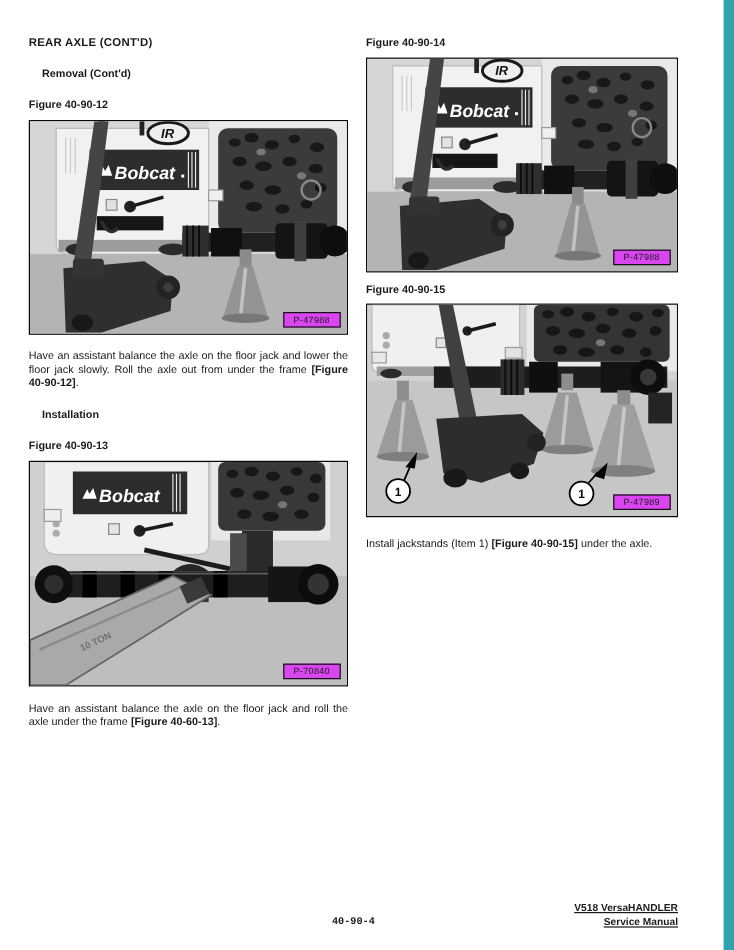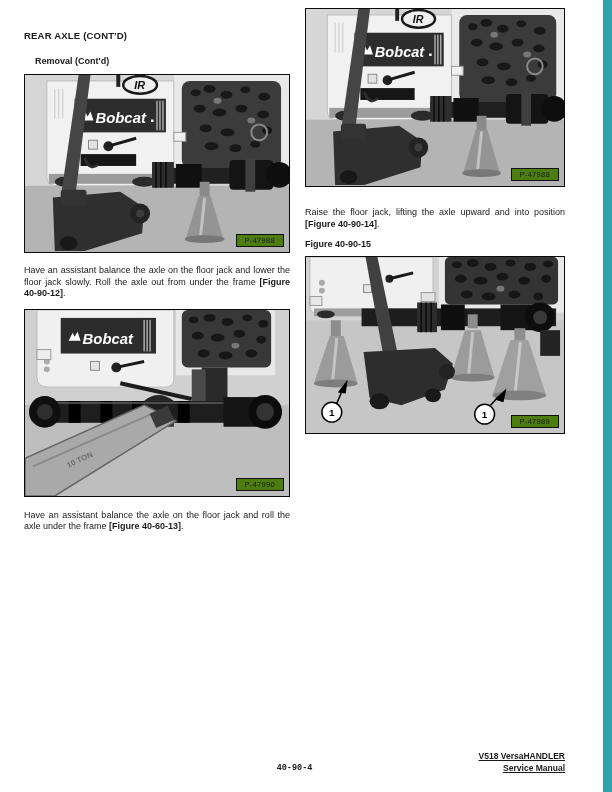--- a/index.html
+++ b/index.html
@@ -11,36 +11,37 @@
   .col.right{left:305px;width:260px;}
   .h1{font-size:9.5px;font-weight:bold;line-height:9px;margin-top:31px;letter-spacing:.2px;}
   .h2{font-size:9px;font-weight:bold;line-height:9px;margin-top:17px;padding-left:11px;}
   .figcap{font-size:9px;font-weight:bold;line-height:9px;margin-top:17px;}
   .figcap.first{margin-top:31px;}
   .para{font-size:9px;line-height:11.5px;text-align:justify;margin-top:12px;}
   .para .ref{font-weight:bold;}
   .photo{position:relative;margin-top:8px;border:1px solid #0a0a0a;background:#d4d4d4;
          box-sizing:border-box;}
   .photo svg{display:block;width:100%;height:100%;}
-  .pid{position:absolute;right:5px;bottom:5px;background:#4d7c0f;border:1px solid #111;
+  .pid{position:absolute;right:5px;bottom:5px;background:#d946ef;border:1px solid #111;
        font-size:7.5px;line-height:9px;padding:1px 8px;letter-spacing:.3px;}
   .footer-center{position:absolute;left:24px;right:47px;top:763px;text-align:center;
        font-size:8.5px;font-weight:bold;font-family:Liberation Mono, monospace;}
   .footer-right{position:absolute;right:47px;top:751px;text-align:right;
        font-size:8.5px;font-weight:bold;line-height:11.5px;text-decoration:underline;}
   svg text{font-family:"Liberation Sans", sans-serif;}
 </style>
 </head>
 <body>
 
 <div class="edge-tab"></div>
 
 <div class="col left">
   <div class="h1">REAR AXLE (CONT'D)</div>
   <div class="h2">Removal (Cont'd)</div>
+  <div class="figcap">Figure 40-90-12</div>
 
   <div class="photo" style="height:179px;">
     <svg viewBox="0 0 266 179" preserveAspectRatio="none">
       <rect width="266" height="179" fill="#d6d6d6"></rect>
       <rect y="112" width="266" height="67" fill="#b4b4b4"></rect>
       <rect x="150" y="0" width="116" height="104" fill="#e9e9e9"></rect>
       <rect x="158" y="6" width="100" height="88" rx="8" fill="#3b3b3b"></rect>
       <g fill="#181818">
         <ellipse cx="172" cy="18" rx="5" ry="3.5"></ellipse>
           <ellipse cx="186" cy="14" rx="6" ry="4"></ellipse>
@@ -98,20 +99,22 @@
       <circle cx="116" cy="140" r="10" fill="#232323"></circle>
         <circle cx="116" cy="140" r="4" fill="#3d3d3d"></circle>
       <ellipse cx="44" cy="170" rx="9" ry="7" fill="#181818"></ellipse>
     </svg>
     <span class="pid">P-47988</span>
   </div>
 
   <p class="para">
     <span>Have an assistant balance the axle on the floor jack and lower the floor jack slowly. Roll the axle out from under the frame </span><span class="ref">[Figure 40-90-12]</span><span>.</span>
   </p>
+  <div class="h2" style="margin-top:15px;">Installation</div>
+  <div class="figcap">Figure 40-90-13</div>
 
   <div class="photo" style="height:188px;">
     <svg viewBox="0 0 266 188" preserveAspectRatio="none">
       <rect width="266" height="188" fill="#d0d0d0"></rect>
       <rect y="96" width="266" height="92" fill="#bebebe"></rect>
       <path d="M12,0 H150 V70 q0,8 -10,8 H24 q-12,0 -12,-10 z" fill="#f0f0f0" stroke="#bbb" stroke-width="1"></path>
       <rect x="36" y="8" width="96" height="36" fill="#2c2c2c"></rect>
       <path d="M120,10 v32 M123,10 v32 M126,10 v32" stroke="#e8e8e8" stroke-width="1"></path>
       <path d="M44,31 l4,-8 2,4 3,-5 3,9 z" fill="#fff"></path>
       <text x="58" y="34" font-size="15" font-weight="bold" font-style="italic" fill="#ffffff">Bobcat</text>
@@ -154,29 +157,30 @@
         <circle cx="20" cy="103" r="8" fill="#2e2e2e"></circle>
       <rect x="200" y="88" width="40" height="30" fill="#151515"></rect>
       <circle cx="242" cy="103" r="17" fill="#0c0c0c"></circle>
         <circle cx="242" cy="103" r="9" fill="#333"></circle>
       <rect x="128" y="108" width="22" height="10" fill="#333"></rect>
       <polygon points="0,150 120,96 152,112 30,188 0,188" fill="#a9a9a9" stroke="#666" stroke-width="1.5"></polygon>
       <line x1="8" y1="158" x2="130" y2="104" stroke="#8a8a8a" stroke-width="2"></line>
       <rect x="128" y="100" width="20" height="16" fill="#3a3a3a" transform="rotate(-24 138 108)"></rect>
       <text transform="rotate(-25 60 152)" x="42" y="152" font-size="8" font-weight="bold" fill="#707070">10 TON</text>
     </svg>
-    <span class="pid">P-47990</span>
+    <span class="pid">P-70840</span>
   </div>
 
   <p class="para" style="margin-top:13px;">
     <span>Have an assistant balance the axle on the floor jack and roll the axle under the frame </span><span class="ref">[Figure 40-60-13]</span><span>.</span>
   </p>
 </div>
 
 <div class="col right">
+  <div class="figcap first">Figure 40-90-14</div>
 
   <div class="photo" style="height:179px;">
     <svg viewBox="0 0 266 179" preserveAspectRatio="none">
       <rect width="266" height="179" fill="#d6d6d6"></rect>
       <rect y="112" width="266" height="67" fill="#b4b4b4"></rect>
       <rect x="150" y="0" width="116" height="104" fill="#e9e9e9"></rect>
       <rect x="158" y="6" width="100" height="88" rx="8" fill="#3b3b3b"></rect>
       <g fill="#181818">
         <ellipse cx="172" cy="18" rx="5" ry="3.5"></ellipse>
           <ellipse cx="186" cy="14" rx="6" ry="4"></ellipse>
@@ -231,23 +235,20 @@
       <polygon points="54,0 66,0 50,128 36,124" fill="#454545"></polygon>
       <path d="M28,124 L96,118 L120,134 L118,160 L60,178 L30,178 z" fill="#2f2f2f"></path>
       <rect x="36" y="116" width="26" height="16" rx="3" fill="#333"></rect>
       <circle cx="116" cy="140" r="10" fill="#232323"></circle>
         <circle cx="116" cy="140" r="4" fill="#3d3d3d"></circle>
       <ellipse cx="44" cy="170" rx="9" ry="7" fill="#181818"></ellipse>
     </svg>
     <span class="pid">P-47988</span>
   </div>
 
-  <p class="para" style="margin-top:20px;">
-    <span>Raise the floor jack, lifting the axle upward and into position </span><span class="ref">[Figure 40-90-14]</span><span>.</span>
-  </p>
   <div class="figcap" style="margin-top:10px;">Figure 40-90-15</div>
 
   <div class="photo" style="height:178px;margin-top:7px;">
     <svg viewBox="0 0 260 178" preserveAspectRatio="none">
       <rect width="260" height="178" fill="#d2d2d2"></rect>
       <rect y="64" width="260" height="114" fill="#c6c6c6"></rect>
       <path d="M4,0 H128 V52 q0,6 -8,6 H16 q-12,0 -12,-8 z" fill="#f0f0f0" stroke="#bbb" stroke-width="1"></path>
       <circle cx="16" cy="26" r="3" fill="#aaa"></circle>
         <circle cx="16" cy="34" r="3" fill="#aaa"></circle>
       <rect x="58" y="28" width="8" height="8" fill="#e4e4e4" stroke="#888" stroke-width="1"></rect>
@@ -308,19 +309,22 @@
       <circle cx="26" cy="157" r="10" fill="#fff" stroke="#000" stroke-width="1.5"></circle>
       <text x="26" y="161" font-size="10" font-weight="bold" fill="#000" text-anchor="middle">1</text>
       <line x1="186" y1="150" x2="194" y2="141" stroke="#000" stroke-width="1.5"></line>
       <polygon points="190,144 202,133 199,147" fill="#000"></polygon>
       <circle cx="180" cy="159" r="10" fill="#fff" stroke="#000" stroke-width="1.5"></circle>
       <text x="180" y="163" font-size="10" font-weight="bold" fill="#000" text-anchor="middle">1</text>
     </svg>
     <span class="pid">P-47989</span>
   </div>
 
+  <p class="para" style="margin-top:17px;">
+    <span>Install jackstands (Item 1) </span><span class="ref">[Figure 40-90-15]</span><span> under the axle.</span>
+  </p>
 </div>
 
 <div class="footer-center">40-90-4</div>
 <div class="footer-right">
   <div>V518 VersaHANDLER</div>
   <div>Service Manual</div>
 </div>
 
 </body></html>

